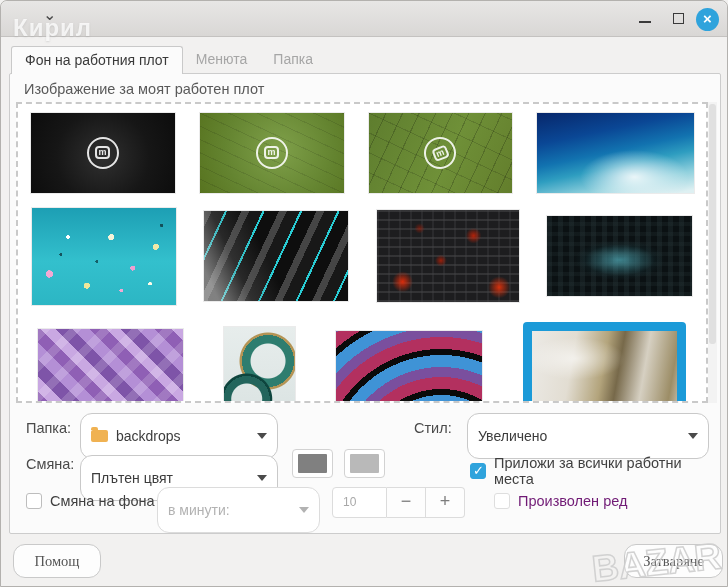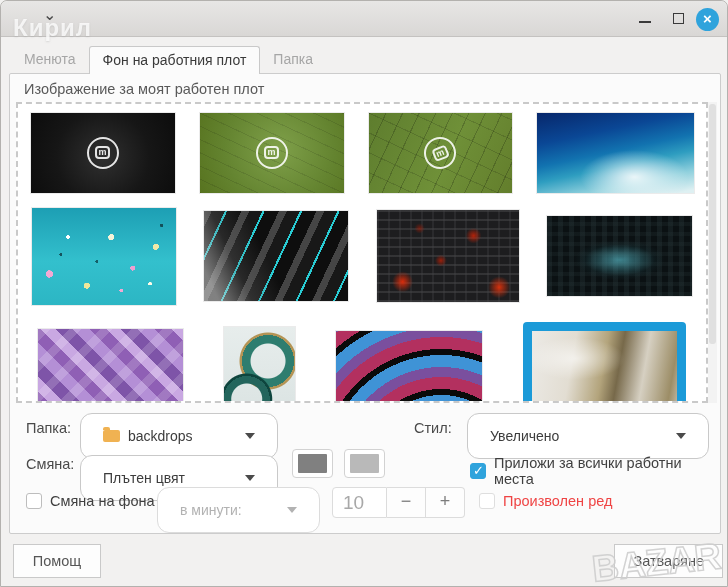--- a/index.html
+++ b/index.html
@@ -121,21 +121,21 @@
             border-radius:4px; color:rgba(255,255,255,0.9); font-size:9px; font-weight:bold;
             line-height:9px; text-align:center; }
 
   
   .lbl { position:absolute; font-size:14.5px; color:#4a4a4a; }
   .lbl-folder { left:16px; top:346px; }
   .lbl-style  { left:404px; top:346px; }
   .lbl-color  { left:16px; top:382px; }
 
   .dropdown { position:absolute; height:46px; background:#fff; border:1px solid #c9c9c9;
-              border-radius:12px; display:flex; align-items:center; padding:0 22px; font-size:14px; color:#3c3c3c; }
+              border-radius:12px; display:flex; align-items:center; padding:0 10px; font-size:14px; color:#3c3c3c; }
   .dd-folder { left:70px;  top:339px; width:198px; }
   .dd-style  { left:457px; top:339px; width:242px; }
   .dd-color  { left:70px;  top:381px; width:198px; }
   .dd-interval { left:147px; top:413px; width:163px; }
   .dd-value { flex:1; white-space:nowrap; overflow:hidden; }
   .dd-arrow { width:0; height:0; border-left:5px solid transparent; border-right:5px solid transparent;
               border-top:6px solid #4a4a4a; margin-left:8px; flex:none; }
   .dropdown.disabled { border-color:#dcdcdc; color:#b2b2b2;justify-content:center; }
   .dropdown.disabled .dd-arrow { border-top-color:#b2b2b2; }
 
@@ -152,34 +152,34 @@
 
   .check { position:absolute; display:flex; align-items:center; font-size:14.5px; color:#3f3f3f; cursor:default; }
   .check .box { width:16px; height:16px; border:1px solid #bdbdbd; border-radius:3px;
                 background:#fff; margin-right:8px; flex:none; position:relative; }
   .check .box.checked { background:var(--accent); border-color:var(--accent); }
   .check .box.checked::after { content:"✓"; position:absolute; left:2px; top:-1px;
                                color:#fff; font-size:13px; font-weight:bold; }
   .chk-apply  { left:460px; top:381px; }
   .chk-change { left:16px;  top:419px; }
   .chk-random { left:469px; top:419px; }
-  .check.disabled { color:#ef4444; }
+  .check.disabled { color:#701a75;margin-left:15px; }
   .check.disabled .box { border-color:#dedede; }
 
   .spinner { position:absolute; left:322px; top:413px; height:31px; display:flex; }
   .spin-value { width:55px; height:31px; border:1px solid #dcdcdc; border-radius:4px 0 0 4px;
-                background:#fff; color:#a8a8a8; font-size:19px; line-height:29px; padding-left:10px; }
+                background:#fff; color:#a8a8a8; font-size:12px; line-height:29px; padding-left:10px; }
   .spin-btn { width:39px; height:31px; border:1px solid #dcdcdc; border-left:none; background:#fdfdfd;
               color:#7c7c7c; font-size:18px; line-height:27px; text-align:center; }
   .spin-btn.plus { border-radius:0 4px 4px 0; }
 
   
   .footer-btn { position:absolute; top:543px; height:34px; background:#fdfdfd;
-                border:1px solid #c9c9c9; border-radius:0; font-size:14.5px; color:#565656;
-                font-family:Liberation Sans, sans-serif; padding:0 18px; }
+                border:1px solid #c9c9c9; border-radius:12px; font-size:14.5px; color:#565656;
+                font-family:Liberation Serif, serif; padding:0 18px; }
   .footer-help { left:12px; min-width:88px; }
   .footer-close { right:4px; min-width:96px; }
 </style>
 </head>
 <body>
 
 <div class="window">
 
   <div class="titlebar">
     <span class="chevron">⌄</span>
@@ -188,22 +188,22 @@
       </span>
     <span class="btn-max">
         <i></i>
       </span>
     <span class="btn-close">×</span>
   </div>
 
   <div class="wm-top">Кирил</div>
 
   <div class="tabs">
+    <div class="tab active">Фон на работния плот</div>
     <div class="tab">Менюта</div>
-    <div class="tab active">Фон на работния плот</div>
     <div class="tab">Папка</div>
   </div>
 
   <div class="panel">
     <div class="section-label">Изображение за моят работен плот</div>
 
     <div class="drop-area">
       <div class="thumb-row row-0">
           <div class="thumb wp-mint-dark" style="width: 144px; height: 80px;">
             <div class="mint-logo">

